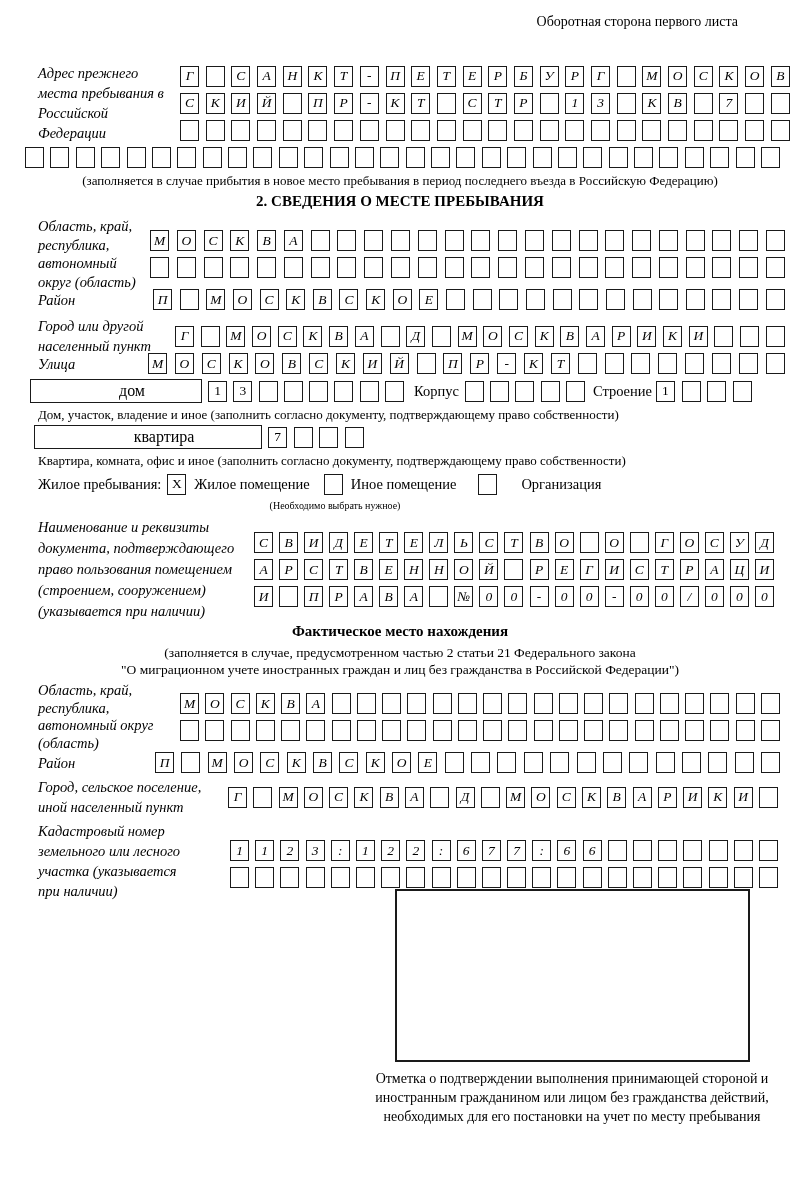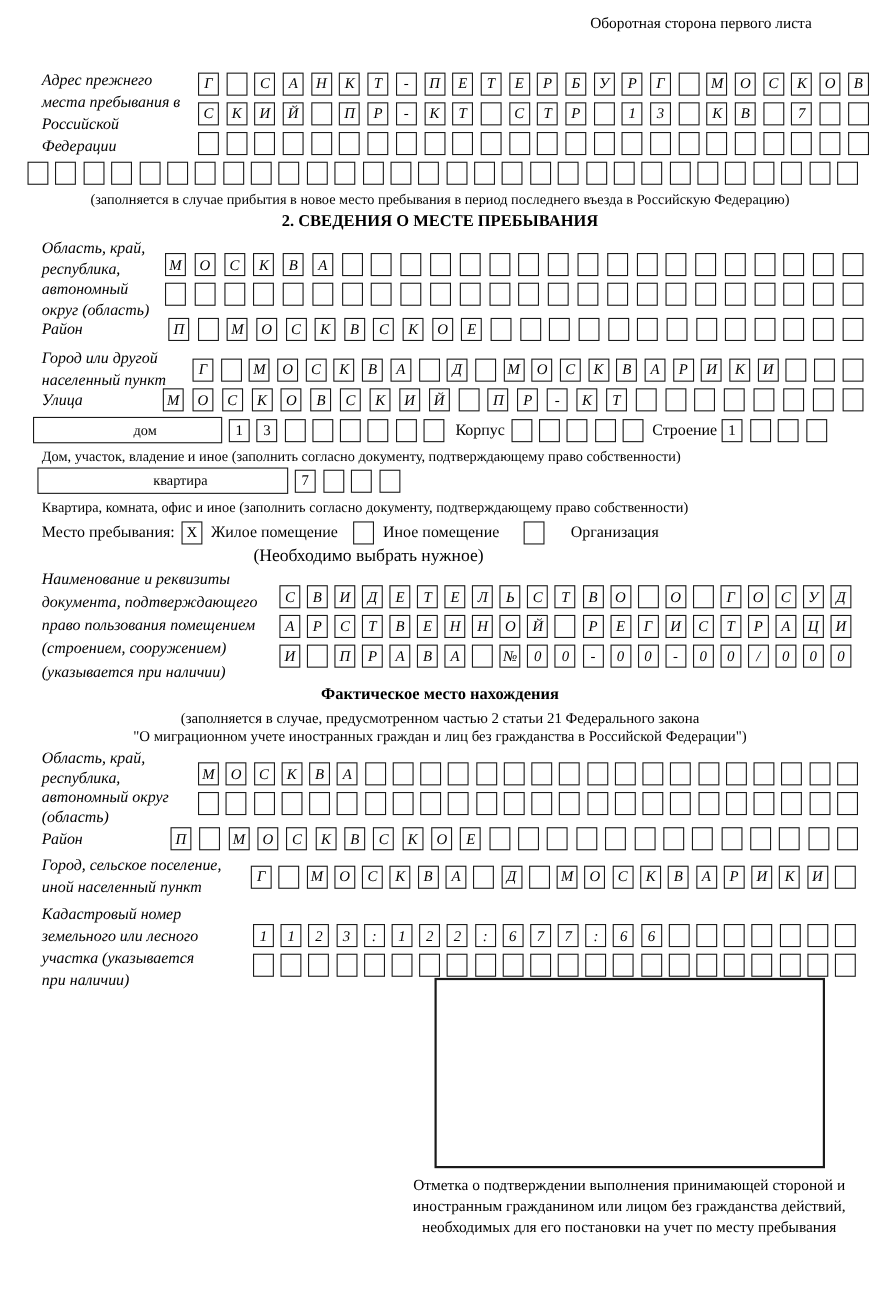--- a/index.html
+++ b/index.html
@@ -7,21 +7,21 @@
         font-family:"Liberation Serif","DejaVu Serif",serif;overflow:hidden;}
   .header-note{text-align:right;padding:14px 62px 0 0;font-size:14px;line-height:16px;}
   .field{display:flex;align-items:center;font-style:italic;}
   .lbl{font-size:14.5px;margin-left:38px;line-height:20px;}
   .inline-lbl{font-size:14.5px;white-space:nowrap;}
   .grids{display:flex;flex-direction:column;gap:6px;}
   .grid{display:flex;justify-content:space-between;}
   .cell{flex:0 0 19px;height:21px;border:1.6px solid #1a1a1a;box-sizing:border-box;
         display:flex;align-items:center;justify-content:center;font-size:13.5px;line-height:1;}
   .widebox{border:1.7px solid #1a1a1a;height:24px;box-sizing:border-box;display:flex;
-        align-items:center;justify-content:center;font-size:13px;padding-left:32px;}
+        align-items:center;justify-content:center;font-size:16px;padding-left:32px;}
   .caption{font-size:13px;line-height:17px;}
   .center{text-align:center;}
   .sec-title{text-align:center;font-weight:bold;font-size:15px;line-height:19px;margin-top:3px;}
   
   .gw610{width:610px}.gw755{width:755px}.gw635{width:635px}.gw632{width:632px}
   .gw637{width:637px}.gw520{width:520px}.gw600{width:600px}.gw625{width:625px}
   .gw550{width:550px}.gw548{width:548px}.gw196{width:196px}.gw120{width:120px}.gw96{width:96px}
   .cb{width:19px;display:flex;}
   
   .f-addr{margin-top:33px}
@@ -47,21 +47,21 @@
   .house-row .k-lbl{margin-left:10px}
   .house-row .gw120{margin-left:6px}
   .house-row .s-lbl{margin-left:8px}
   .house-row .gw96{margin-left:4px}
   .cap-ind{margin-left:38px;margin-top:3px}
   .apt-row{display:flex;align-items:center;margin:2px 0 0 34px;height:24px;}
   .apt-box{width:228px}
   .apt-row .gw96{margin-left:6px}
   .stay-row{display:flex;align-items:center;margin:4px 0 0 38px;height:22px;}
   .ml6{margin-left:6px}.ml8{margin-left:8px}.ml14{margin-left:14px}.ml22{margin-left:22px}.ml24{margin-left:24px}
-  .note{margin:2px 0 0 195px;width:280px;text-align:center;font-size:16px;line-height:17px;}
+  .note{margin:2px 0 0 195px;width:280px;text-align:center;font-size:10px;line-height:17px;}
   .f-doc{margin-top:3px}
   .f-doc .lbl{width:205px;line-height:21px}
   .f-doc .grids{margin-left:11px}
   .t-actual{margin-top:0}
   .cap-l1{margin-top:3px;font-size:13.5px;line-height:17px}
   .cap-l2{font-size:13.5px;line-height:17px}
   .f-region3{margin-top:4px}
   .f-region3 .lbl{width:130px;line-height:17.5px}
   .f-region3 .grids{margin-left:12px}
   .f-district3{margin-top:0}
@@ -385,21 +385,21 @@
     <div class="grid gw96">
         <span class="cell">7</span>
         <span class="cell"></span>
         <span class="cell"></span>
         <span class="cell"></span>
       </div>
   </div>
   <div class="caption cap-ind">Квартира, комната, офис и иное (заполнить согласно документу, подтверждающему право собственности)</div>
 
   <div class="stay-row">
-    <span class="inline-lbl">Место пребывания:</span>
+    <span class="inline-lbl">Жилое пребывания:</span>
     <span class="grid cb ml6">
         <span class="cell">X</span>
       </span>
     <span class="inline-lbl ml8">Жилое помещение</span>
     <span class="grid cb ml14">
         <span class="cell"></span>
       </span>
     <span class="inline-lbl ml8">Иное помещение</span>
     <span class="grid cb ml22">
         <span class="cell"></span>

